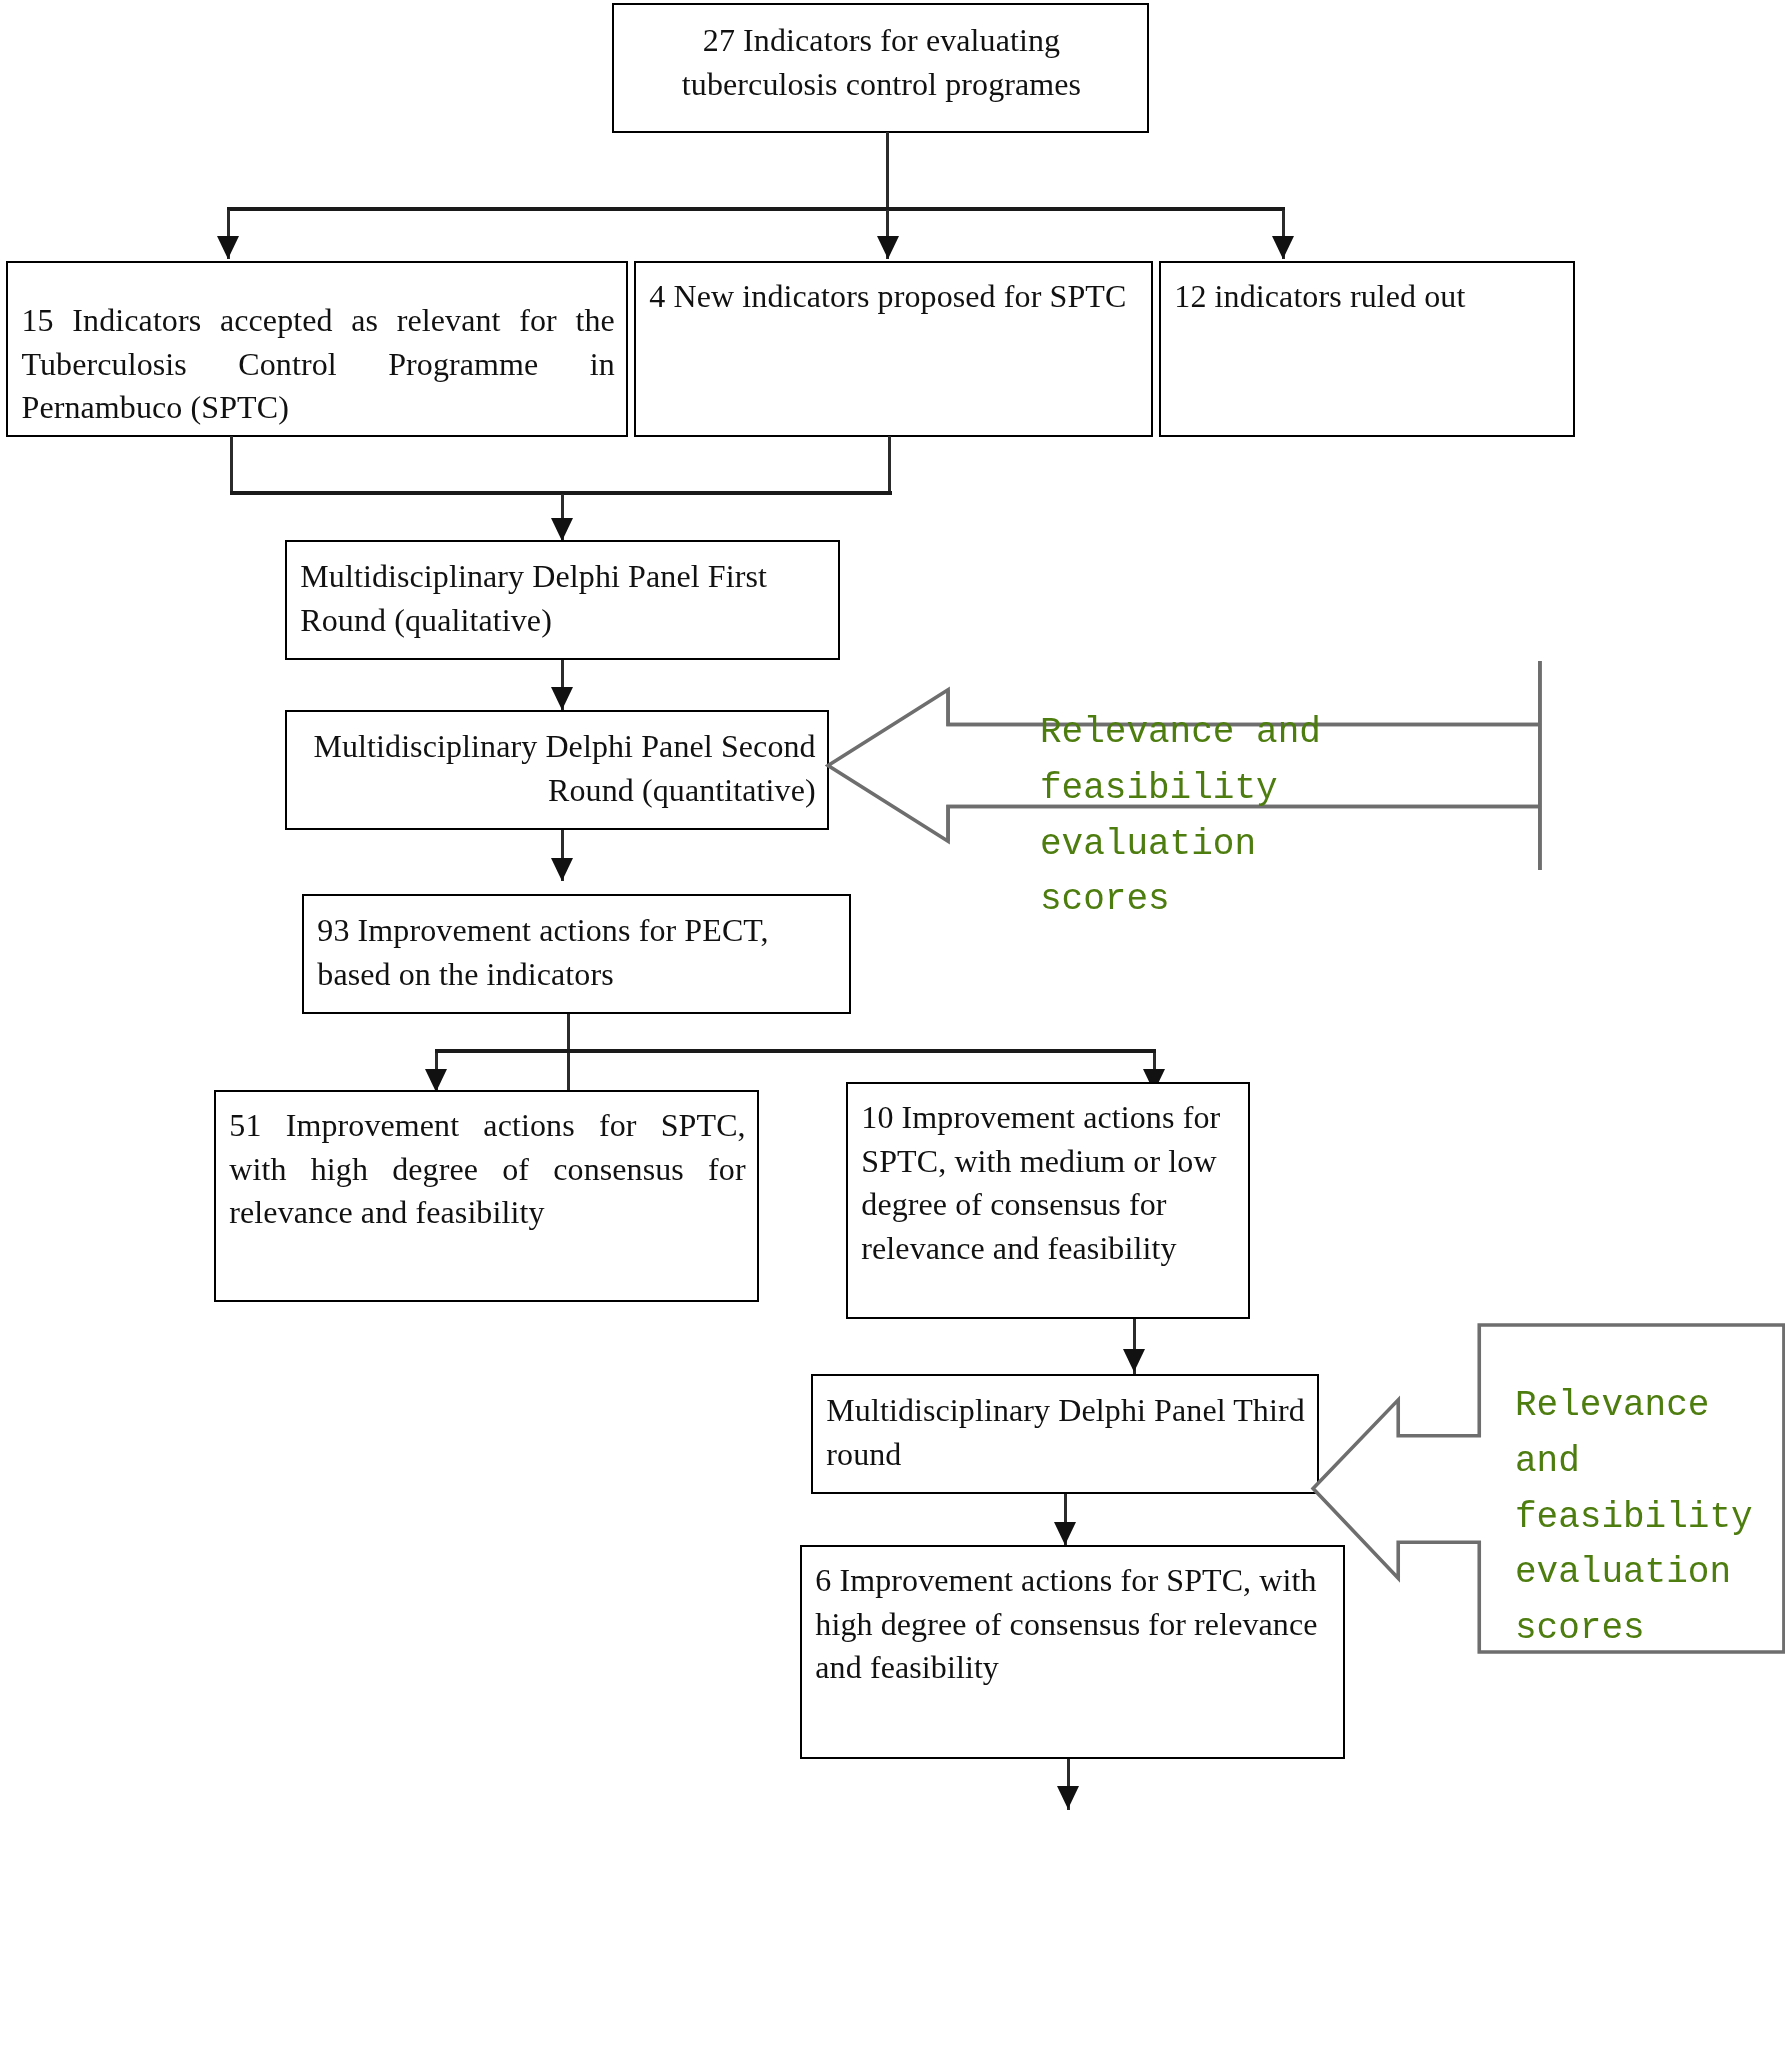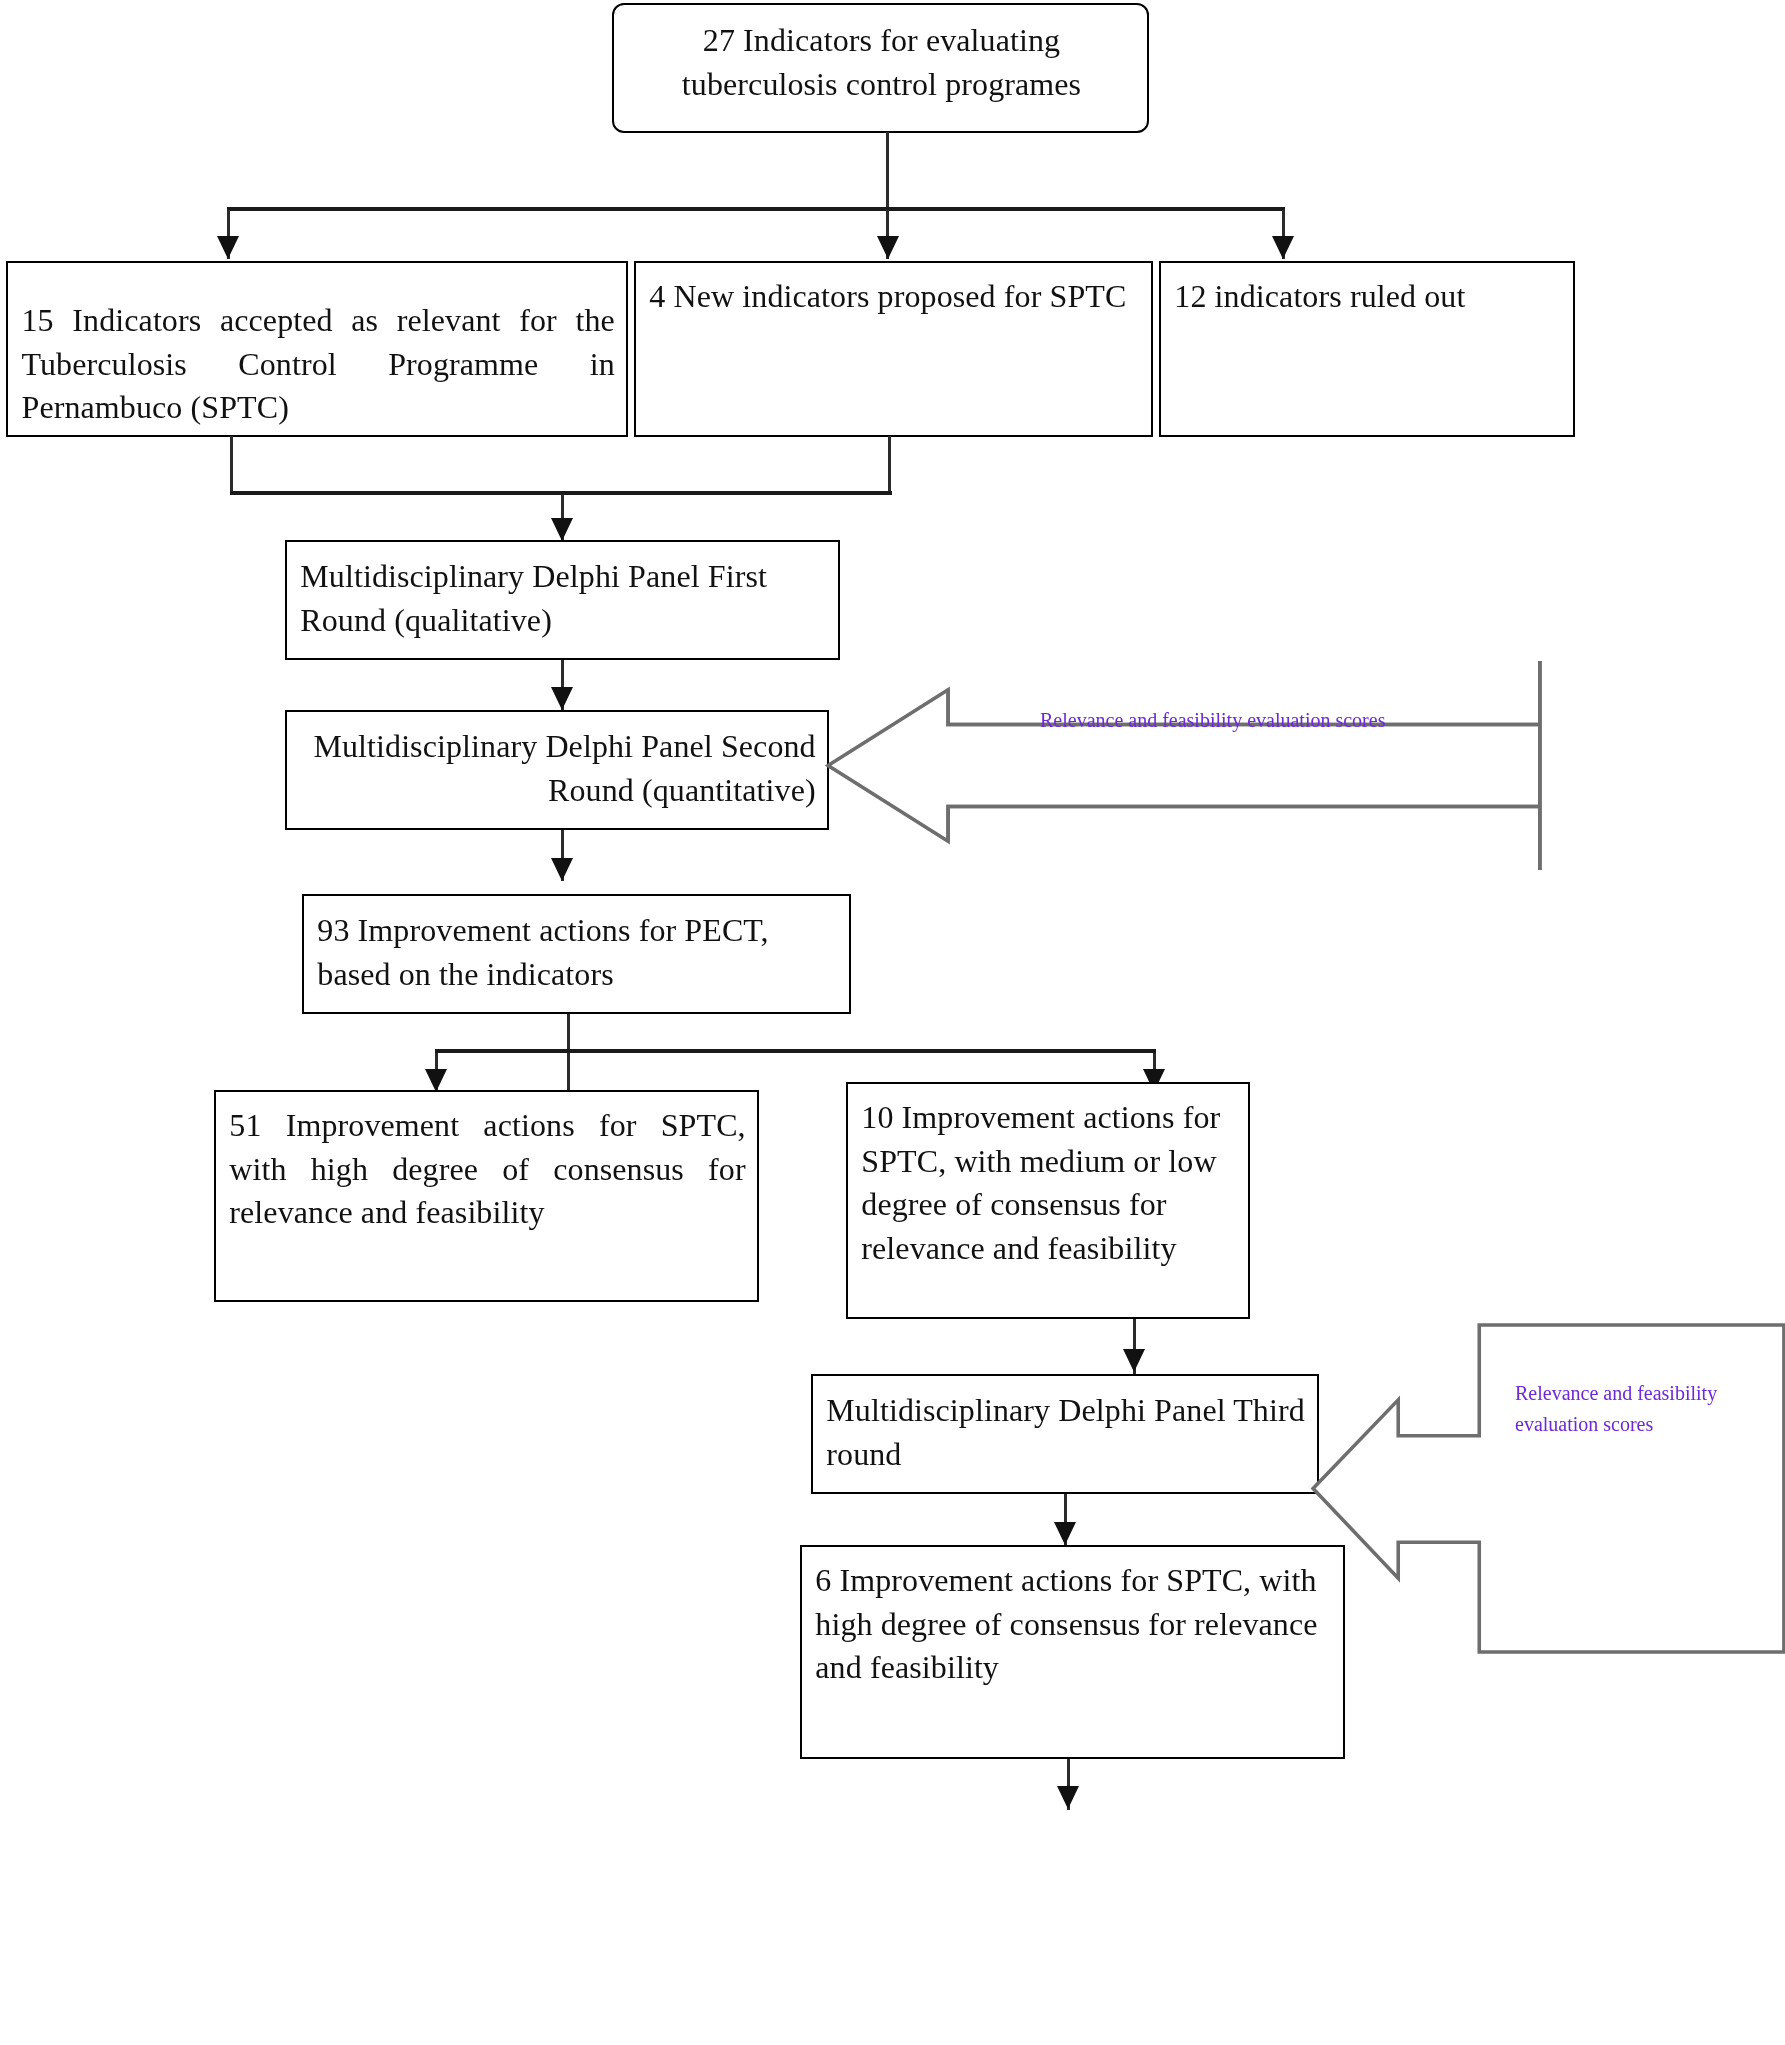--- a/index.html
+++ b/index.html
@@ -18,29 +18,29 @@
   .vline{position:absolute;background:#2b2b2b;width:3.1px;}
   .hline{position:absolute;background:#1a1a1a;height:3.6px;}
   .arrowdown{position:absolute;width:0;height:0;
      border-left:11.3px solid transparent;border-right:11.3px solid transparent;
      border-top:23.6px solid #111;}
 
   
   .blockarrow{position:absolute;}
   .blockarrow svg{display:block;width:100%;height:100%;}
   .blockarrow .atxt{
-     position:absolute;font-size:20px;line-height:1.55;color:#6d28d9;
+     position:absolute;font-size:36px;line-height:1.55;color:#4d7c0f;font-family:Liberation Mono, monospace;
   }
 </style>
 </head>
 <body>
 
 <div id="stage">
 
-  <div class="node" style="left:612px;top:2.6px;width:537px;height:130px;border-radius:12px;">
+  <div class="node" style="left:612px;top:2.6px;width:537px;height:130px;">
     <div class="txt" style="top:14.4px;left:24.6px;right:22.6px;text-align:center;">27 Indicators for evaluating tuberculosis control programes</div>
   </div>
 
   <div class="vline" style="left:886px;top:132px;width:3.1px;height:77px;"></div>
   <div class="hline" style="left:227px;top:207px;width:1058px;height:4.1px;"></div>
 
   <div class="vline" style="left:227px;top:210px;width:3.1px;height:49px;"></div>
   <div class="arrowdown" style="left:217px;top:236px;"></div>
 
   <div class="vline" style="left:886px;top:210px;width:3.1px;height:49px;"></div>

